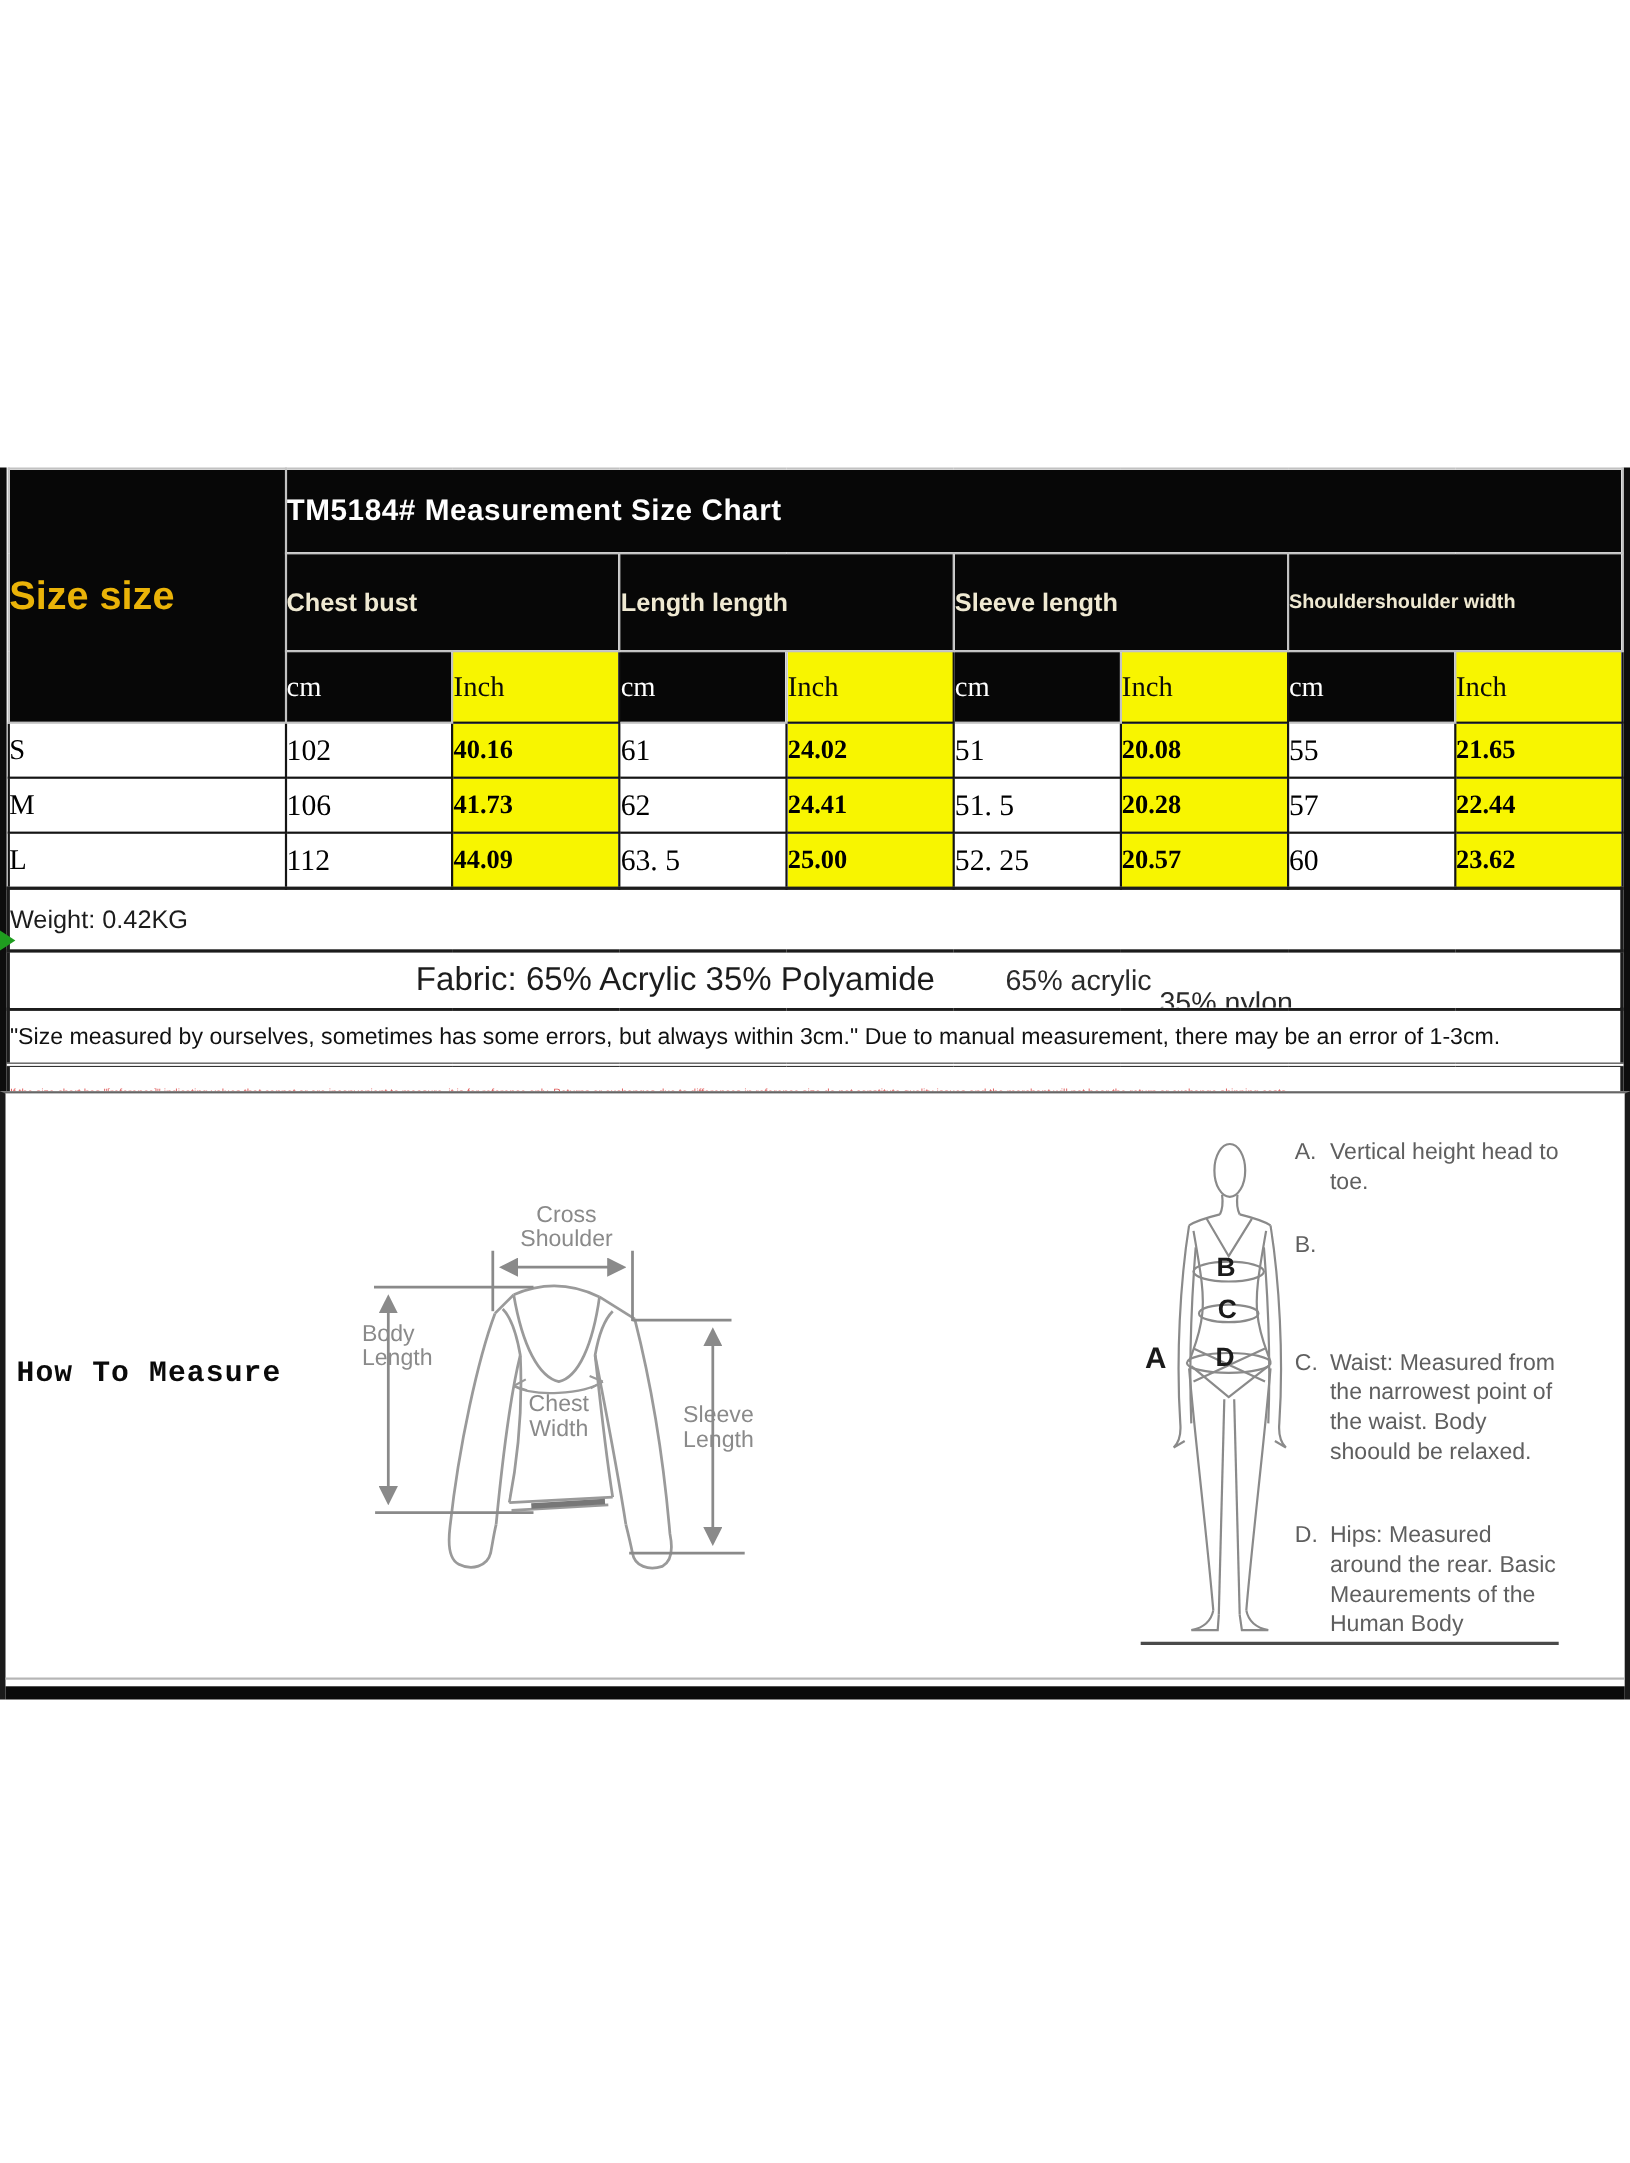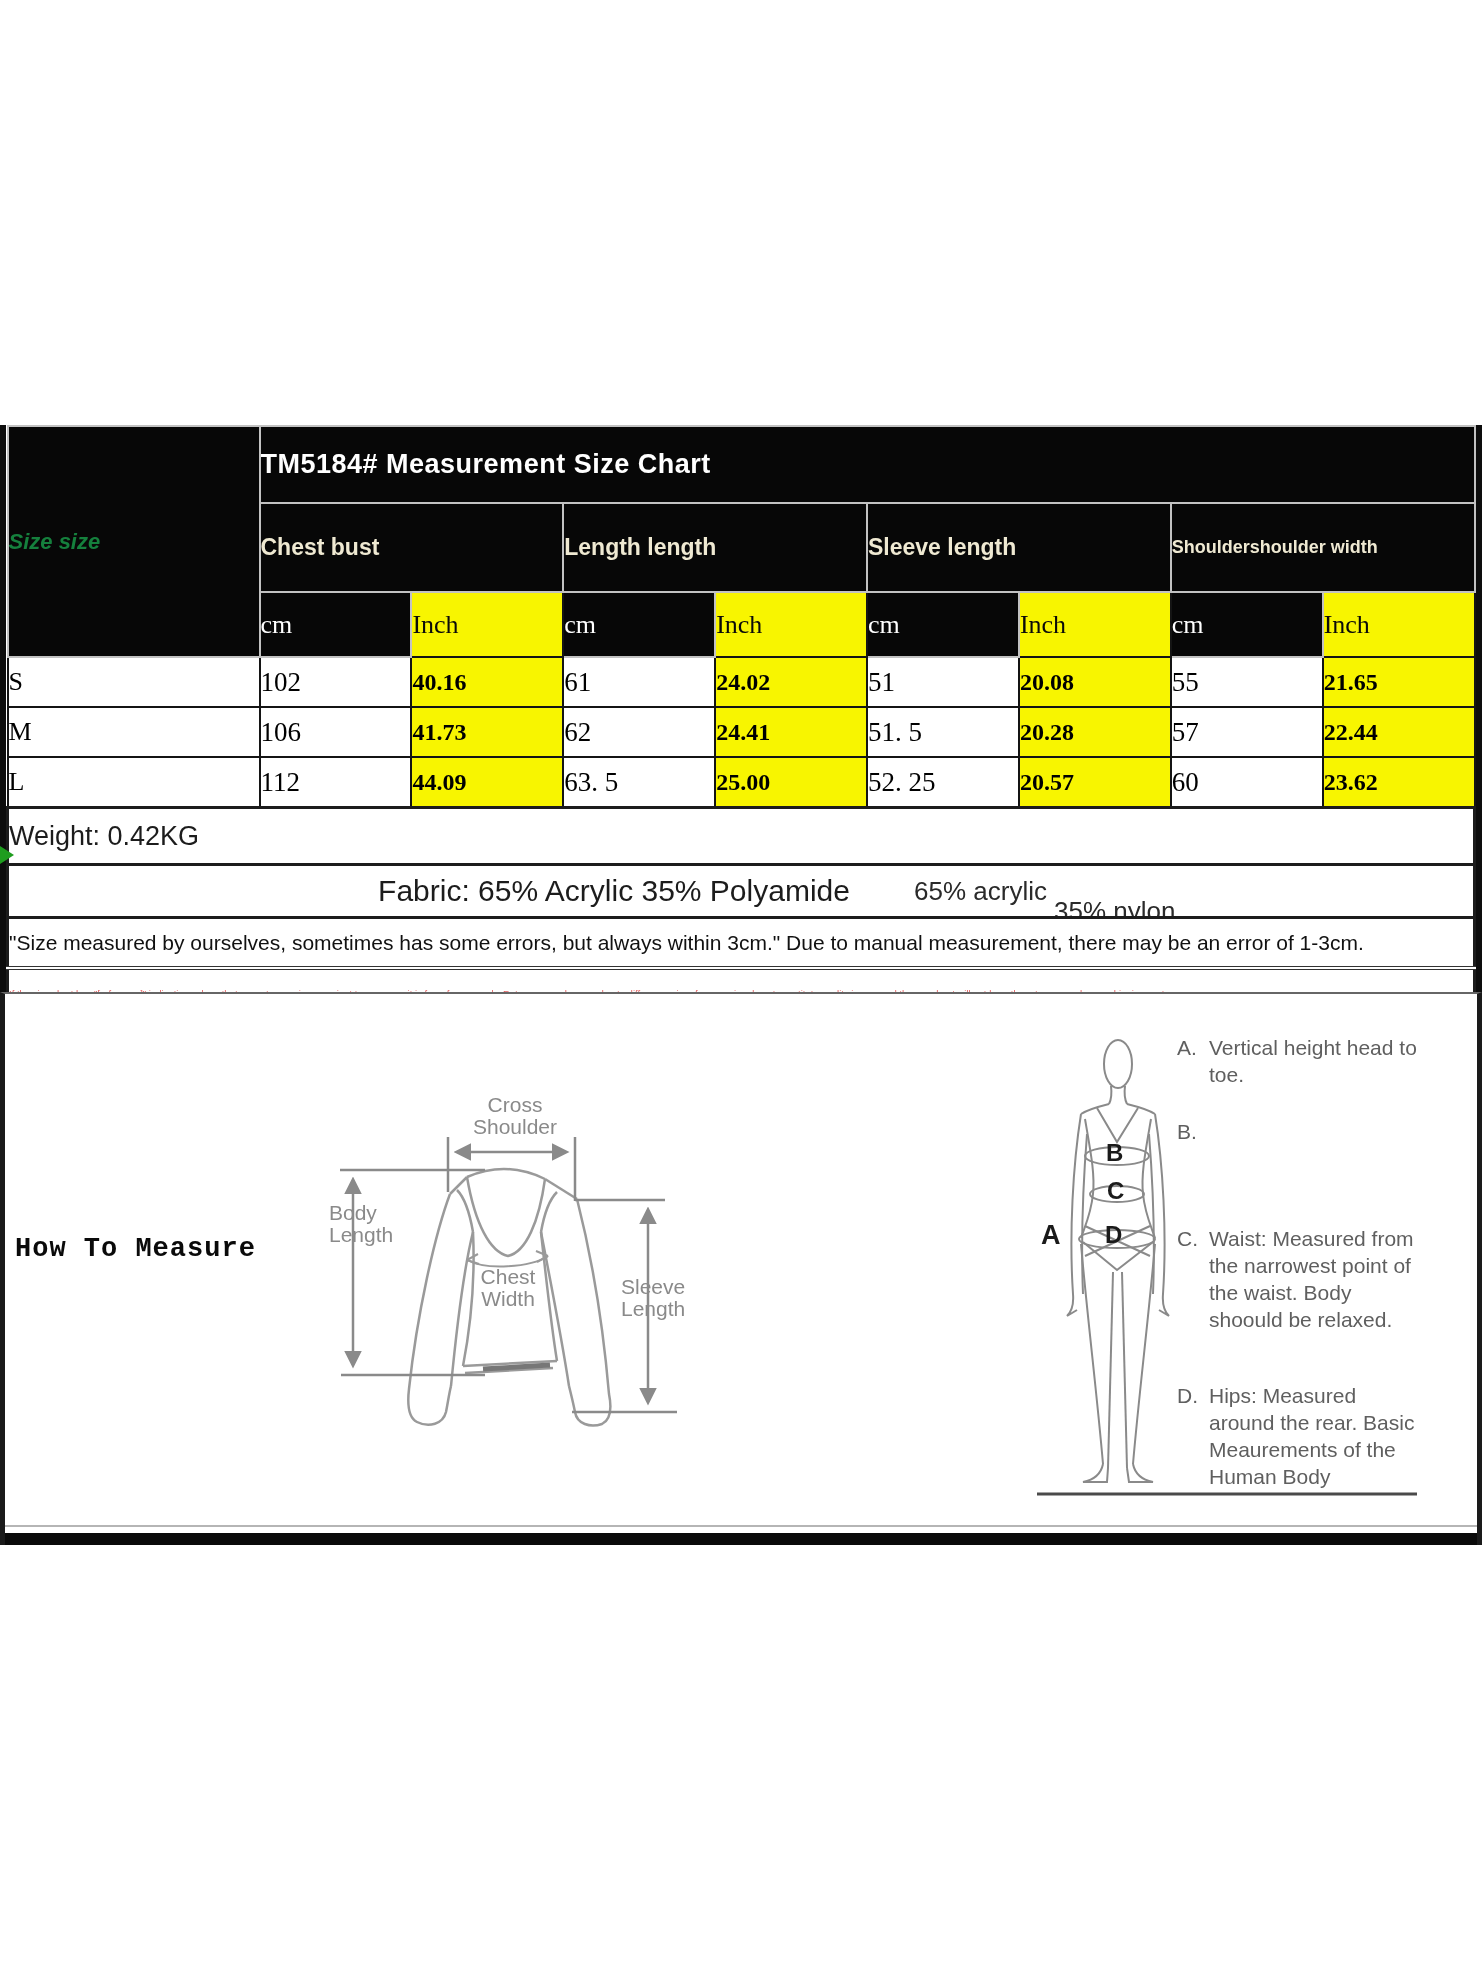--- a/index.html
+++ b/index.html
@@ -9,32 +9,32 @@
   }
   
   .size-table-wrap{
     position:absolute;left:0;top:425px;width:1482px;box-sizing:border-box;
     border-left:6px solid #0d0d0d;border-right:6px solid #0d0d0d;
   }
   table.size-table{width:100%;table-layout:fixed;border-collapse:collapse;}
   table.size-table th,table.size-table td{padding:0;text-align:left;vertical-align:middle;overflow:hidden;}
   .hdr{background:#070707;border:2px solid #c2c2c2;}
   th.title-cell{color:#ffffff;font-size:27px;font-weight:bold;height:75px;letter-spacing:.5px;}
-  th.corner-cell{color:#15803d;font-size:22px;font-weight:bold;font-style:italic;}
+  th.corner-cell{color:#eab308;font-size:36px;font-weight:bold;}
   th.group-cell{color:#efe9d2;font-size:23px;font-weight:bold;height:87px;}
   th.group-cell.small{font-size:18px;}
   th.unit-cell{height:63px;font-family:"Liberation Serif",serif;font-size:26px;font-weight:normal;}
   th.unit-cm{background:#070707;color:#ffffff;border:2px solid #c2c2c2;}
   th.unit-inch{background:#f8f500;color:#0a0a0a;border:2px solid #141414;}
   td.cell{height:48px;border:2px solid #141414;font-family:"Liberation Serif",serif;}
   td.size-cell{background:#ffffff;font-size:26px;color:#000;}
   td.val-cm{background:#ffffff;font-size:27px;color:#000;}
   td.val-inch{background:#f8f500;font-size:24px;font-weight:bold;color:#000;}
   td.wide-row{border:3px solid #1c1c1c;background:#fff;}
-  td.weight-row{height:54px;font-size:27px;color:#1c1c1c;}
+  td.weight-row{height:54px;font-size:23px;color:#1c1c1c;}
   td.fabric-row{height:50px;position:relative;}
   .fabric-inner{position:relative;width:100%;height:100%;}
   .fabric-main{position:absolute;left:0;top:0;width:1210px;height:100%;display:flex;align-items:center;justify-content:center;font-size:30px;color:#1c1c1c;}
   .fabric-note{position:absolute;top:0;height:100%;display:flex;align-items:center;font-size:26px;color:#2a2a2a;}
   .fabric-note.n1{left:905px;}
   .fabric-note.n2{left:1045px;margin-top:20px;}
   td.disclaimer-row{height:47px;font-size:21px;color:#111;border-bottom:4px double #333;}
   td.rednote-row{height:47px;font-size:9.5px;color:#e05b5b;border-bottom:3px solid #111;}
   .green-marker{
     position:absolute;left:0;top:846px;width:0;height:0;z-index:5;

